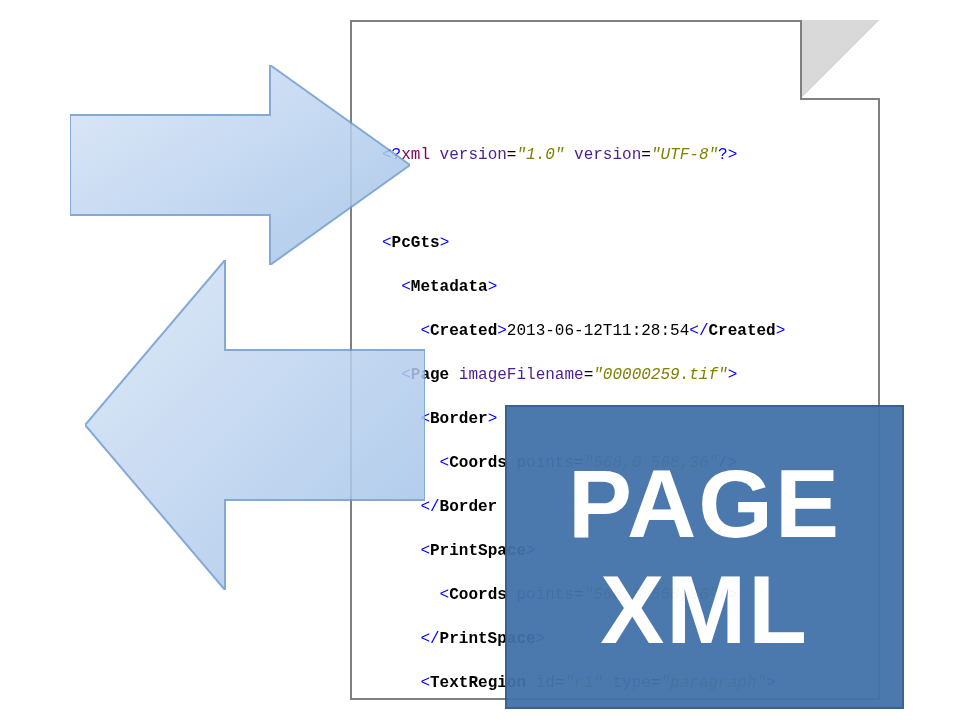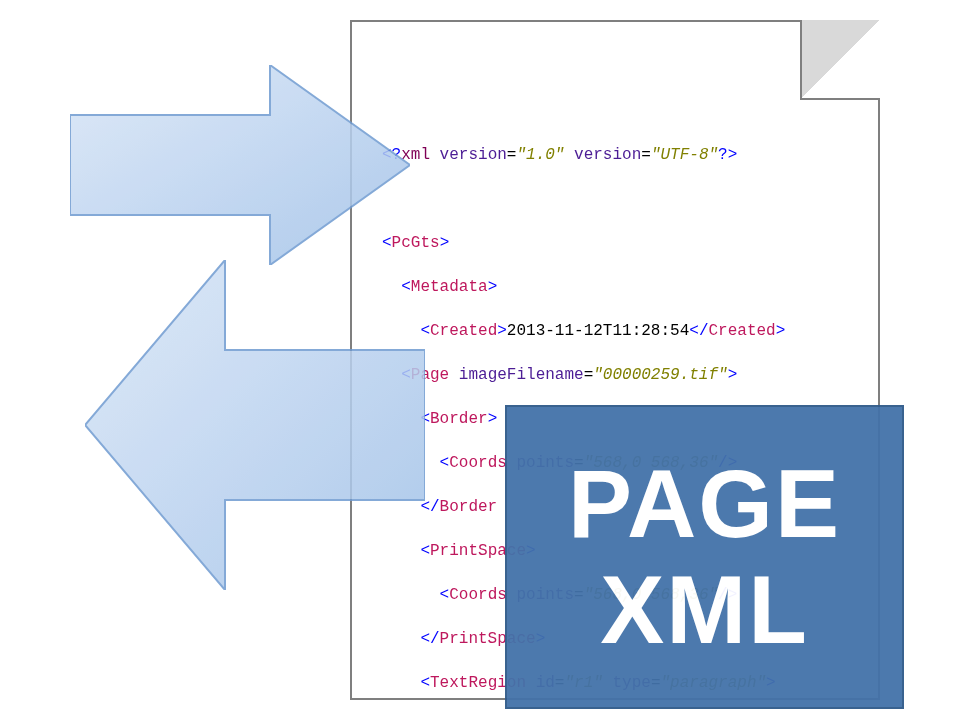--- a/index.html
+++ b/index.html
@@ -45,21 +45,21 @@
   .code-area {
     position: absolute;
     left: 30px;
     top: 100px;
     font-size: 16px;
     line-height: 22px;
     white-space: pre;
     color: #000;
   }
   .t-blue   { color: #0000ff; }
-  .t-teal   { color: #be185d; }
+  .t-teal   { color: #000000; font-weight: bold; }
   .t-brown  { color: #7f0055; font-weight: 500; }
   .t-red    { color: #4c1d95; }
   .t-olive  { color: #808000; font-style: italic; }
   .t-black  { color: #000000; }
 
   .arrow-right {
     position: absolute;
     left: 70px;
     top: 65px;
     width: 340px;
@@ -109,21 +109,21 @@
 
 <div class="document">
   <div class="dogear-cover"></div>
   <div class="dogear-fold"></div>
 
   <div class="code-area">
 <div><span class="t-blue">&lt;?</span><span class="t-brown">xml</span><span class="t-red"> version</span><span class="t-black">=</span><span class="t-olive">"1.0"</span><span class="t-red"> version</span><span class="t-black">=</span><span class="t-olive">"UTF-8"</span><span class="t-blue">?&gt;</span></div>
 <div>&nbsp;</div>
 <div><span class="t-blue">&lt;</span><span class="t-teal">PcGts</span><span class="t-blue">&gt;</span></div>
 <div><span class="t-blue">  &lt;</span><span class="t-teal">Metadata</span><span class="t-blue">&gt;</span></div>
-<div><span class="t-blue">    &lt;</span><span class="t-teal">Created</span><span class="t-blue">&gt;</span><span class="t-black">2013-11-12T11:28:54</span><span class="t-blue">&lt;/</span><span class="t-teal">Created</span><span class="t-blue">&gt;</span></div>
+<div><span class="t-blue">    &lt;</span><span class="t-teal">Created</span><span class="t-blue">&gt;</span><span class="t-black">2013-06-12T11:28:54</span><span class="t-blue">&lt;/</span><span class="t-teal">Created</span><span class="t-blue">&gt;</span></div>
 <div><span class="t-blue">  &lt;</span><span class="t-teal">Page</span><span class="t-red"> imageFilename</span><span class="t-black">=</span><span class="t-olive">"00000259.tif"</span><span class="t-blue">&gt;</span></div>
 <div><span class="t-blue">    &lt;</span><span class="t-teal">Border</span><span class="t-blue">&gt;</span></div>
 <div><span class="t-blue">      &lt;</span><span class="t-teal">Coords</span><span class="t-red"> points</span><span class="t-black">=</span><span class="t-olive">"568,0 568,36"</span><span class="t-blue">/&gt;</span></div>
 <div><span class="t-blue">    &lt;/</span><span class="t-teal">Border</span></div>
 <div><span class="t-blue">    &lt;</span><span class="t-teal">PrintSpace</span><span class="t-blue">&gt;</span></div>
 <div><span class="t-blue">      &lt;</span><span class="t-teal">Coords</span><span class="t-red"> points</span><span class="t-black">=</span><span class="t-olive">"568,0 568,36"</span><span class="t-blue">/&gt;</span></div>
 <div><span class="t-blue">    &lt;/</span><span class="t-teal">PrintSpace</span><span class="t-blue">&gt;</span></div>
 <div><span class="t-blue">    &lt;</span><span class="t-teal">TextRegion</span><span class="t-red"> id</span><span class="t-black">=</span><span class="t-olive">"r1"</span><span class="t-red"> type</span><span class="t-black">=</span><span class="t-olive">"paragraph"</span><span class="t-blue">&gt;</span></div>
 
 

